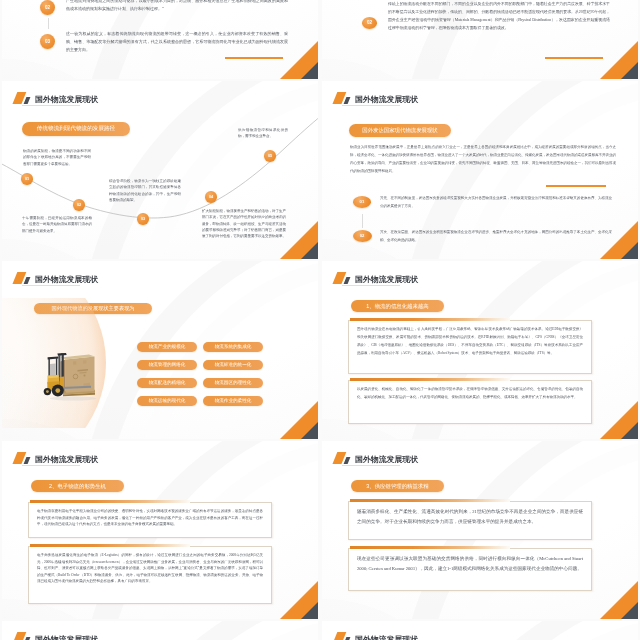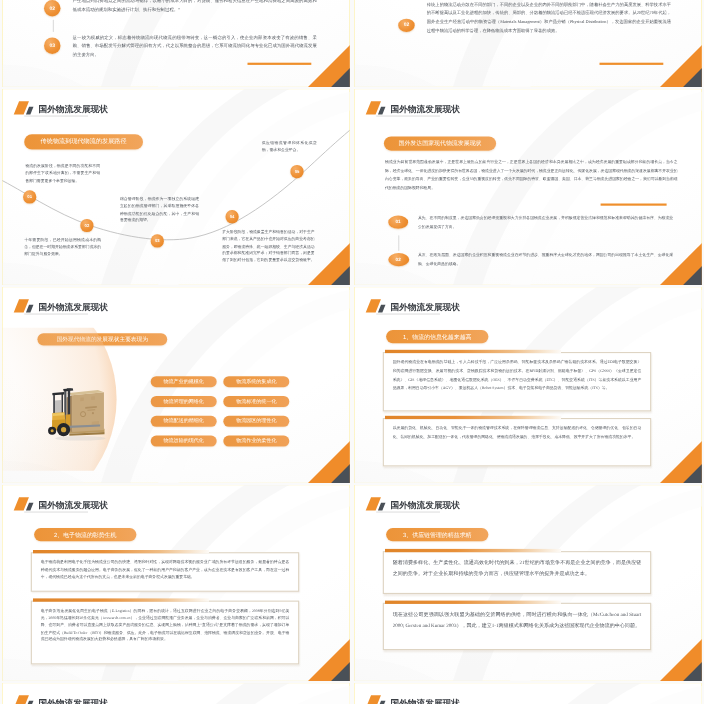--- a/index.html
+++ b/index.html
@@ -1,19 +1,19 @@
 <!DOCTYPE html>
 <html><head>
 <meta charset="utf-8">
 <style>
   html,body{margin:0;padding:0;}
   body{width:640px;height:640px;overflow:hidden;background:#fbfbfb;
        font-family:"Liberation Sans","DejaVu Sans",sans-serif;}
   #stage{position:relative;width:640px;height:640px;overflow:hidden;background:#fafafa;}
-  .slide{position:absolute;width:316px;height:178px;overflow:hidden;background:#fde047;}
+  .slide{position:absolute;width:316px;height:178px;overflow:hidden;background:#22c55e;}
   .bg{position:absolute;left:0;top:0;width:316px;height:178px;
       background:radial-gradient(130% 160% at 48% -16%,#ffffff 0%,#ffffff 52%,#fcfcfc 78%,#f7f7f7 100%);}
   .bg svg{position:absolute;left:0;top:0;}
   .hdr{position:absolute;left:12px;top:11px;height:12px;display:flex;align-items:flex-end;}
   .mark{position:relative;width:17px;height:12px;margin-right:4px;flex:none;}
   .mark i{position:absolute;top:0;height:12px;display:block;transform:skewX(-22deg);}
   .mark i.a{left:0.5px;top:0;height:11.5px;width:9px;background:#ef8f2c;}
   .mark i.b{left:11px;top:4.5px;height:7px;width:3.6px;background:#4a5057;}
   .ttl{font-size:7.9px;font-weight:bold;color:#3a3e44;letter-spacing:0;line-height:11px;white-space:nowrap;margin-bottom:-0.5px;}
   .hdr-rule{position:absolute;left:20px;top:24px;width:58px;height:.8px;background:#e0e0e0;}

